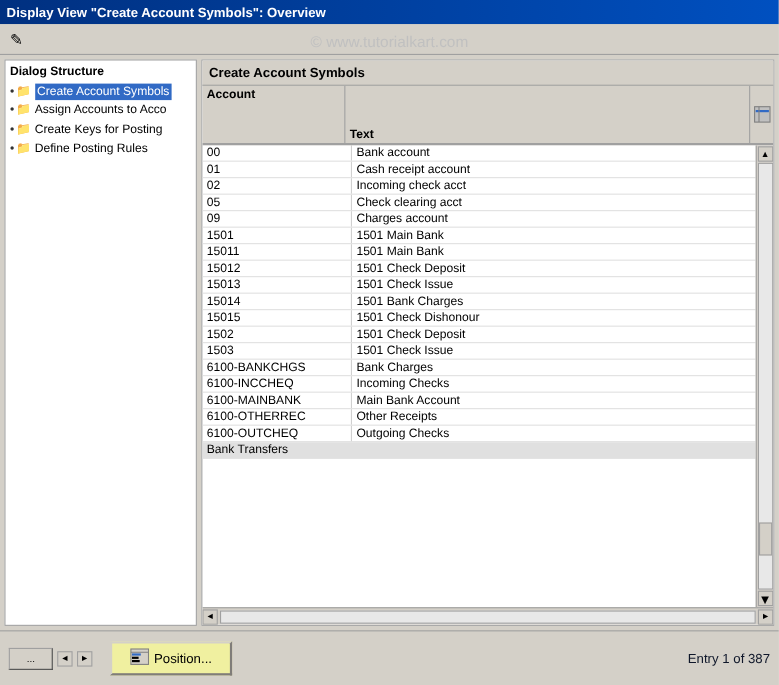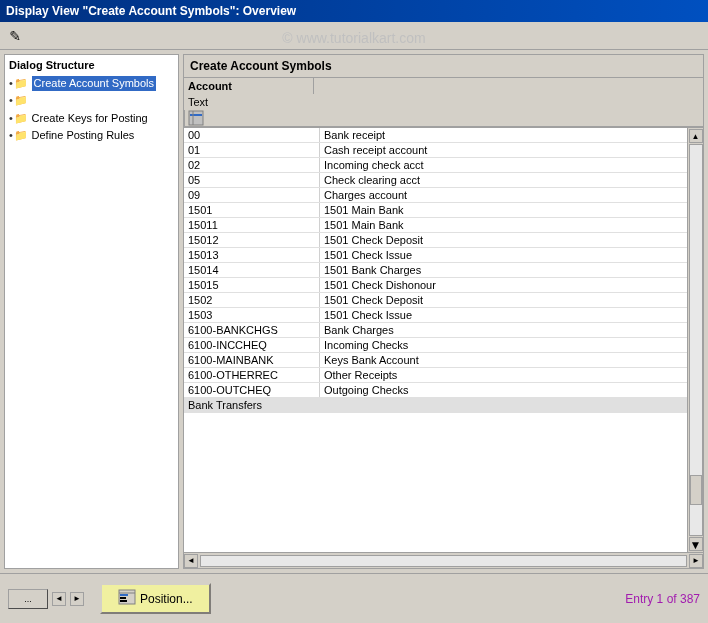--- a/index.html
+++ b/index.html
@@ -128,21 +128,20 @@
       overflow: hidden;
       display: flex;
       flex-direction: column;
     }
 
     .table-header {
       display: flex;
       background: #d4d0c8;
       border-bottom: 2px solid #a0a0a0;
       position: relative;
-      flex-direction: column;
     }
 
     .table-header .col-account {
       width: 130px;
       padding: 2px 4px;
       font-weight: bold;
       border-right: 1px solid #a0a0a0;
       font-size: 11px;
     }
 
@@ -280,21 +279,21 @@
       align-items: center;
       gap: 4px;
     }
 
     .position-btn-icon {
       font-size: 14px;
     }
 
     .entry-info {
       font-size: 12px;
-      color: #a21caf;
+      color: #0f172a;
       margin-left: auto;
     }
 
     .bottom-left-area {
       display: flex;
       align-items: center;
       gap: 4px;
     }
 
     .small-btn {
@@ -339,55 +338,56 @@
   <div class="left-panel">
     <div class="left-panel-title">Dialog Structure</div>
     <div class="tree-item selected">
       <span class="tree-bullet">•</span>
       <span class="tree-icon">📁</span>
       <span class="tree-label">Create Account Symbols</span>
     </div>
     <div class="tree-item">
       <span class="tree-bullet">•</span>
       <span class="tree-icon">📁</span>
+      <span class="tree-label">Assign Accounts to Acco</span>
     </div>
     <div class="tree-item">
       <span class="tree-bullet">•</span>
       <span class="tree-icon">📁</span>
       <span class="tree-label">Create Keys for Posting</span>
     </div>
     <div class="tree-item">
       <span class="tree-bullet">•</span>
       <span class="tree-icon">📁</span>
       <span class="tree-label">Define Posting Rules</span>
     </div>
   </div>
 
   <div class="right-panel">
     <div class="right-panel-title">Create Account Symbols</div>
 
     <div class="table-container">
 
       <div class="table-header">
         <div class="col-account" style="font-weight:bold;">Account</div>
-        <div class="col-text" style="font-weight:normal;">Text</div>
+        <div class="col-text" style="font-weight:bold;margin-top:36px;">Text</div>
         <div class="col-icon">
           <svg width="16" height="16" viewBox="0 0 16 16">
             <rect x="1" y="1" width="14" height="14" fill="#c0c0c0" stroke="#808080" stroke-width="1"></rect>
             <rect x="2" y="4" width="12" height="2" fill="#316ac5"></rect>
             <line x1="5" y1="1" x2="5" y2="15" stroke="#808080" stroke-width="1"></line>
           </svg>
         </div>
       </div>
 
       <div style="display:flex; flex:1; overflow:hidden;">
         <div class="table-body" id="table-body">
         <div class="table-row">
               <div class="col-account">00</div>
-              <div class="col-text">Bank receipt</div>
+              <div class="col-text">Bank account</div>
             </div>
             <div class="table-row">
               <div class="col-account">01</div>
               <div class="col-text">Cash receipt account</div>
             </div>
             <div class="table-row">
               <div class="col-account">02</div>
               <div class="col-text">Incoming check acct</div>
             </div>
             <div class="table-row">
@@ -433,21 +433,21 @@
             <div class="table-row">
               <div class="col-account">6100-BANKCHGS</div>
               <div class="col-text">Bank Charges</div>
             </div>
             <div class="table-row">
               <div class="col-account">6100-INCCHEQ</div>
               <div class="col-text">Incoming Checks</div>
             </div>
             <div class="table-row">
               <div class="col-account">6100-MAINBANK</div>
-              <div class="col-text">Keys Bank Account</div>
+              <div class="col-text">Main Bank Account</div>
             </div>
             <div class="table-row">
               <div class="col-account">6100-OTHERREC</div>
               <div class="col-text">Other Receipts</div>
             </div>
             <div class="table-row">
               <div class="col-account">6100-OUTCHEQ</div>
               <div class="col-text">Outgoing Checks</div>
             </div>
             <div class="table-row last-visible">

